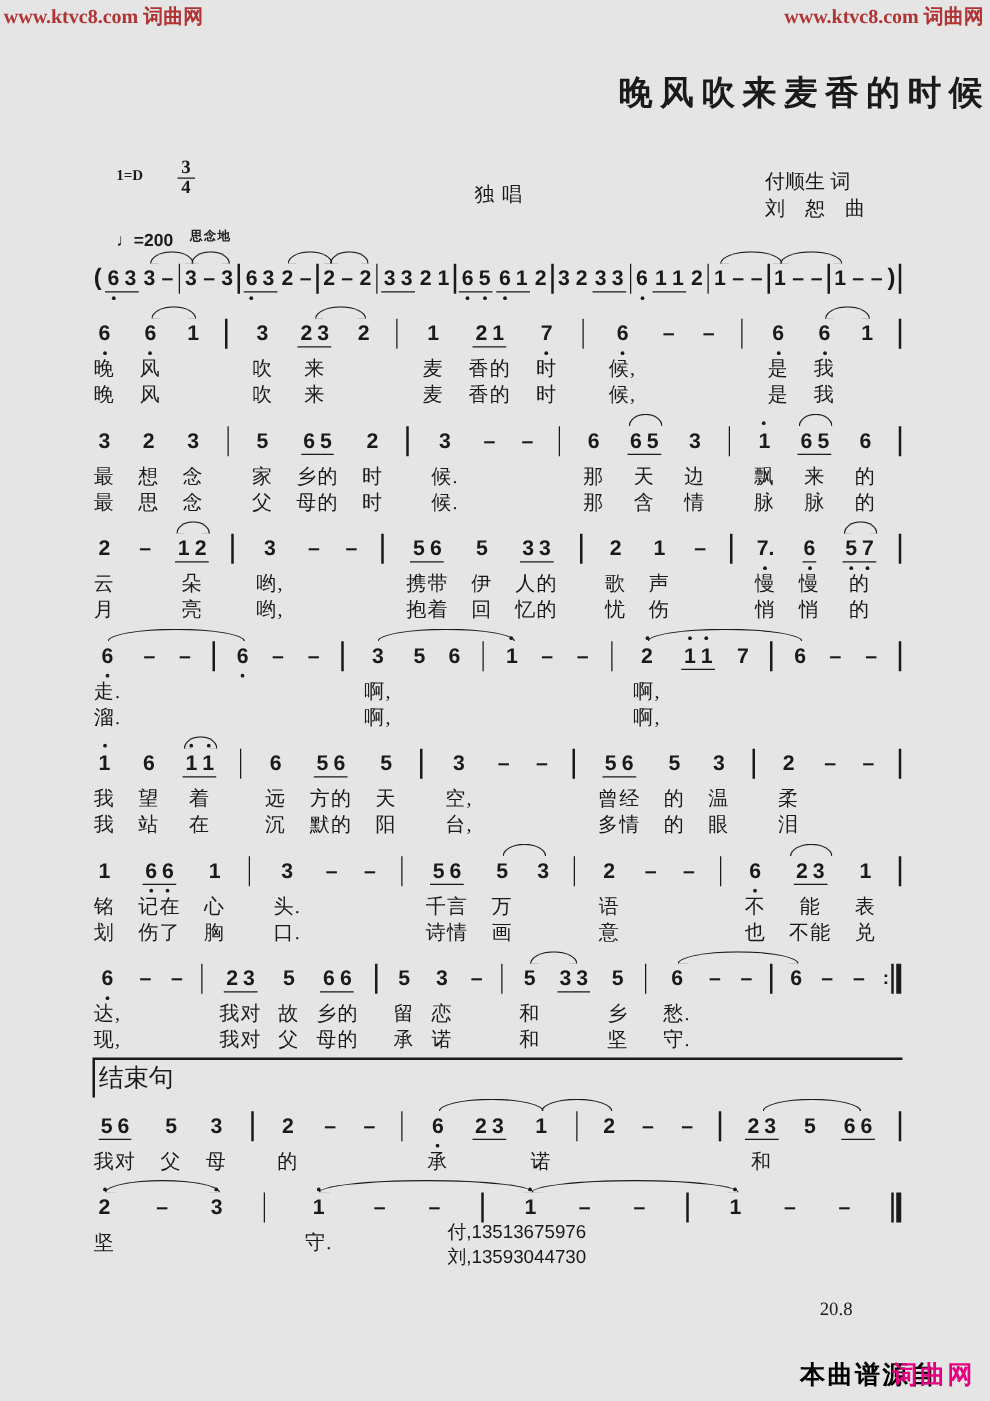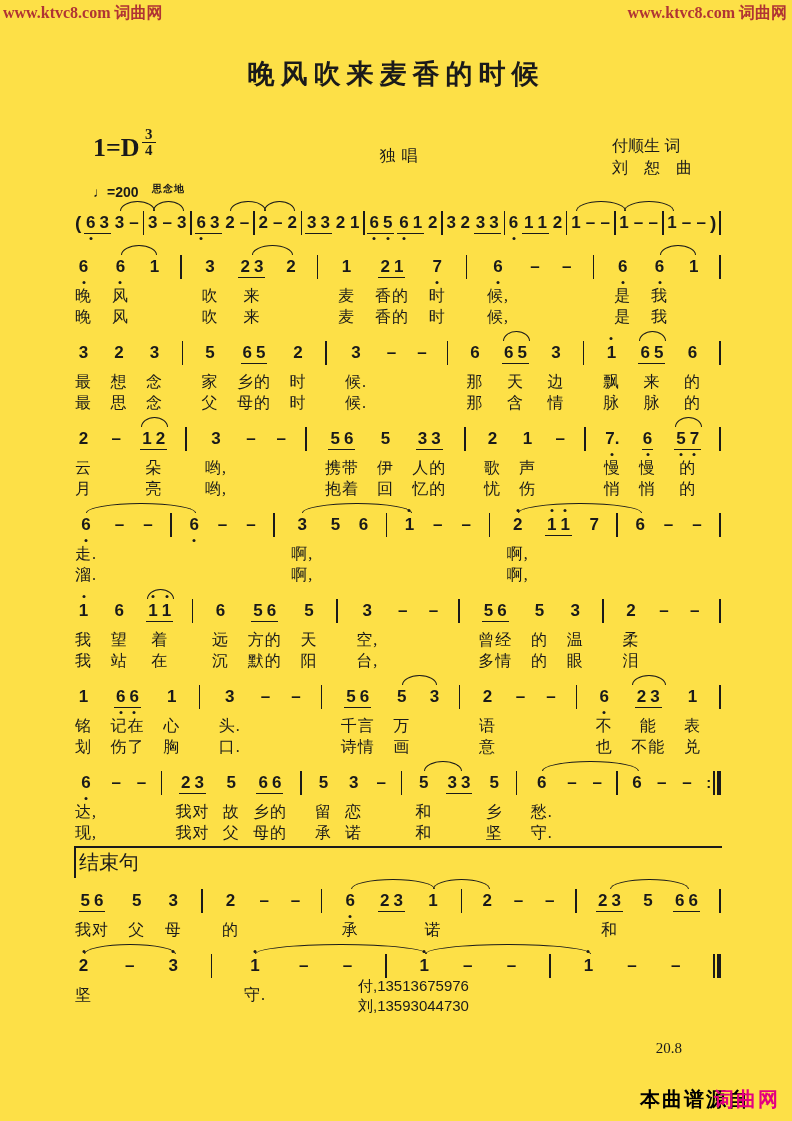--- a/index.html
+++ b/index.html
@@ -1,28 +1,28 @@
 <!DOCTYPE html>
 <html style="--wm: #b03434; --pink: #e4007f; --ink: #1a1a1a;"><head>
 <meta charset="utf-8">
 <style>
   :root{ --ink:#1a1a1a; --wm:#b03434; --pink:#e4007f; }
   html,body{margin:0;padding:0;width:792px;height:1121px;background:#fff;overflow:hidden;}
   body{font-family:"Liberation Sans",sans-serif;color:var(--ink);}
-  .page{position:absolute;inset:0;background:#fde047;}
+  .page{position:absolute;inset:0;background:#e5e5e5;}
 
   .wm{position:absolute;top:3px;font-family:"Liberation Serif",serif;font-weight:bold;
       font-size:16px;color:var(--wm);letter-spacing:0px;white-space:nowrap;}
   .wm.left{left:3px;} .wm.right{right:5px;}
 
-  .title{position:absolute;top:56px;left:0;right:0;text-align:center;
+  .title{position:absolute;top:56px;left:0;right:0;text-align:right;
          font-family:"Liberation Serif",serif;font-weight:bold;font-size:27px;letter-spacing:6px;}
 
   .meta-key{position:absolute;left:93px;top:133px;font-family:"Liberation Serif",serif;
-            font-weight:bold;font-size:26px;}
+            font-weight:bold;font-size:12px;}
   .ts{position:absolute;left:142px;top:127px;display:inline-flex;flex-direction:column;
       align-items:center;font-family:"Liberation Serif",serif;font-weight:bold;font-size:15px;line-height:15px;}
   .ts .num{border-bottom:1.5px solid var(--ink);padding:0 3px;}
   .perf{position:absolute;left:0;right:0;top:146px;text-align:center;font-size:16px;letter-spacing:6px;margin-left:11px;}
   .credits{position:absolute;right:100px;top:135px;text-align:left;font-size:16px;line-height:22px;}
   .tempo{position:absolute;left:93px;top:184px;font-weight:bold;font-size:14px;}
   .mood{position:absolute;left:152px;top:182px;font-weight:bold;font-size:10px;letter-spacing:1px;}
 
   .score{position:absolute;left:74px;top:200px;width:648px;}
   .score-line{margin-bottom:3px;}

